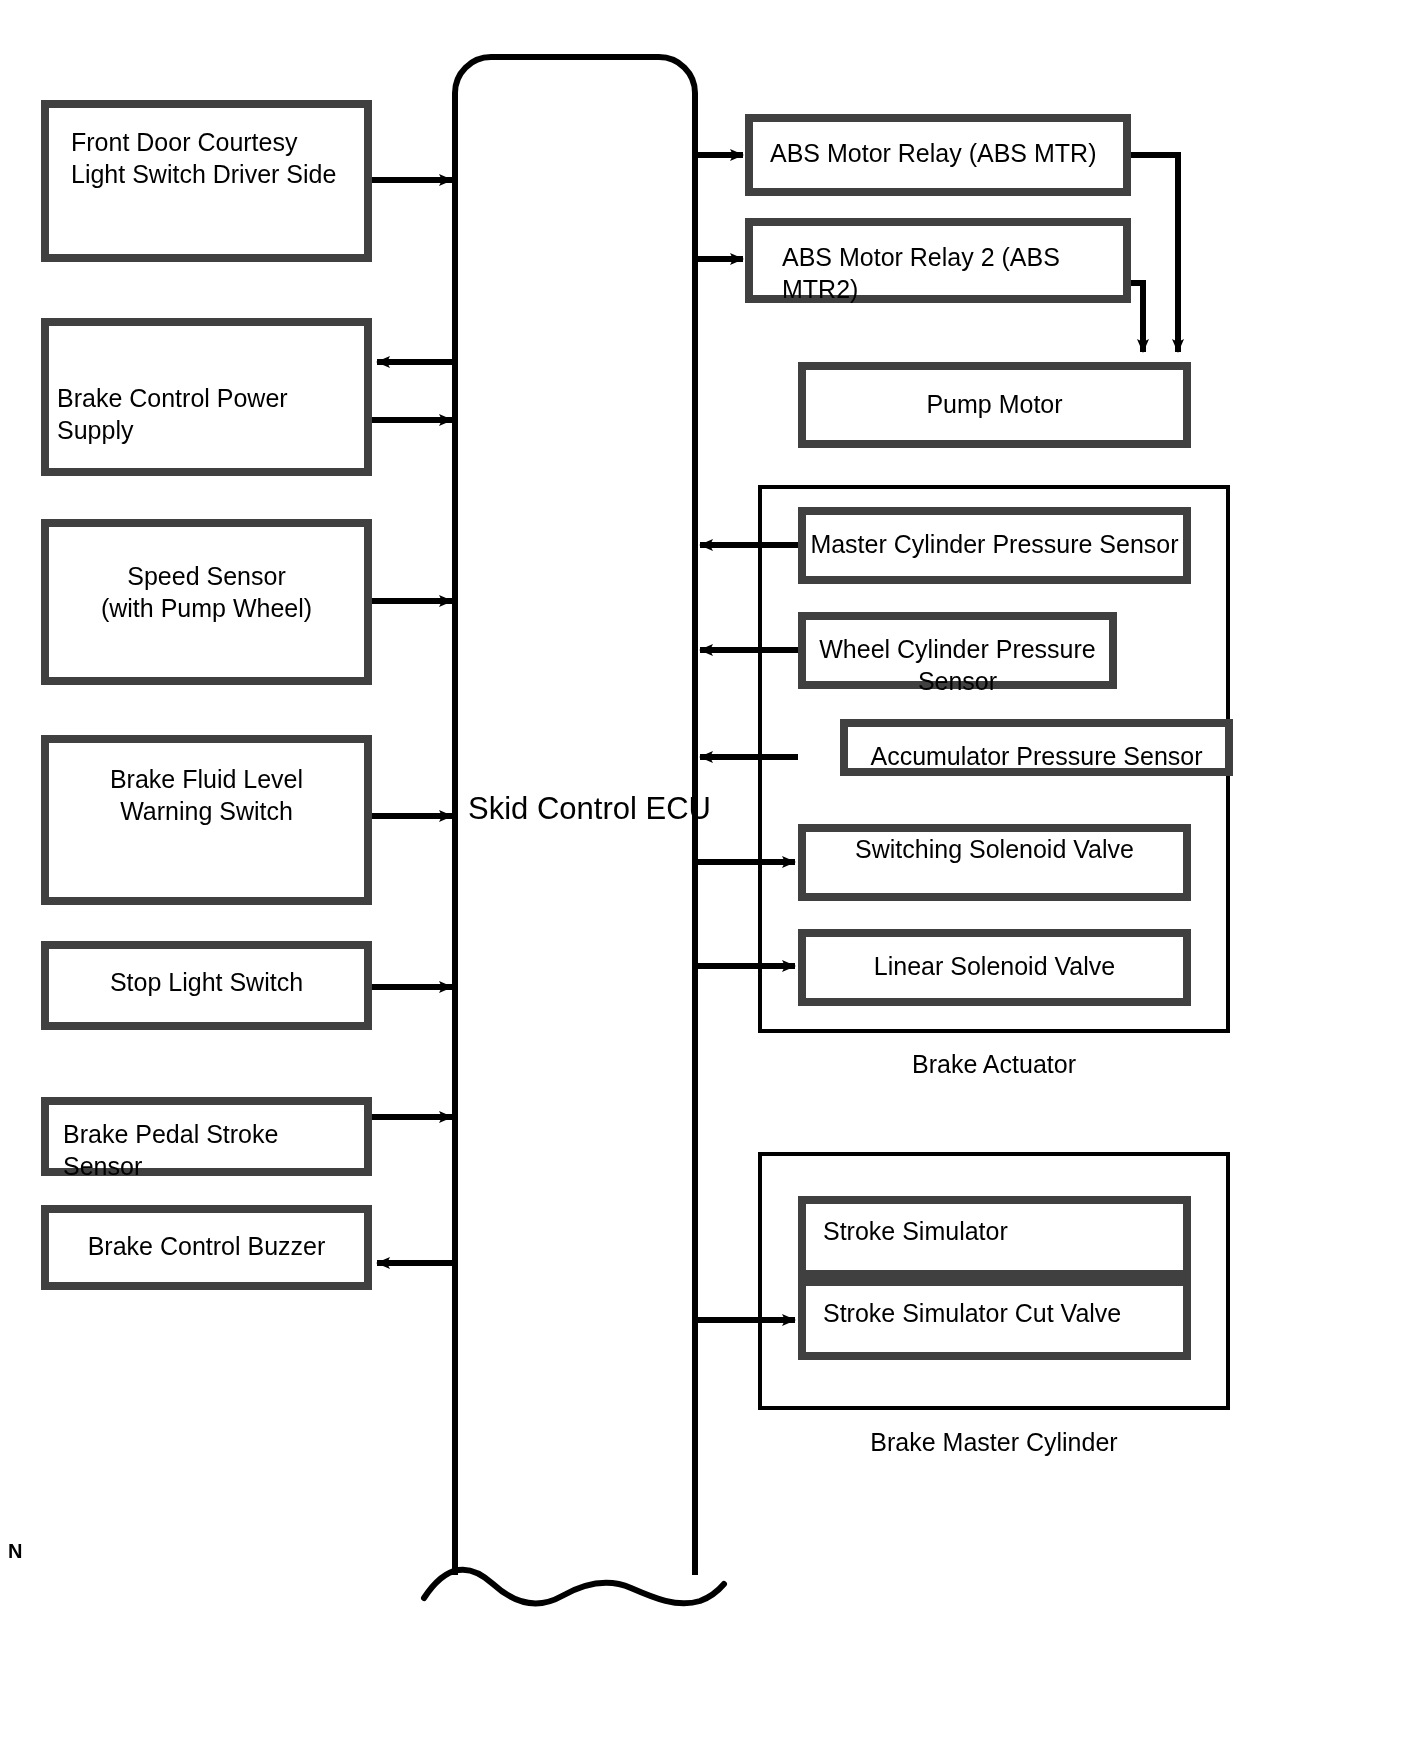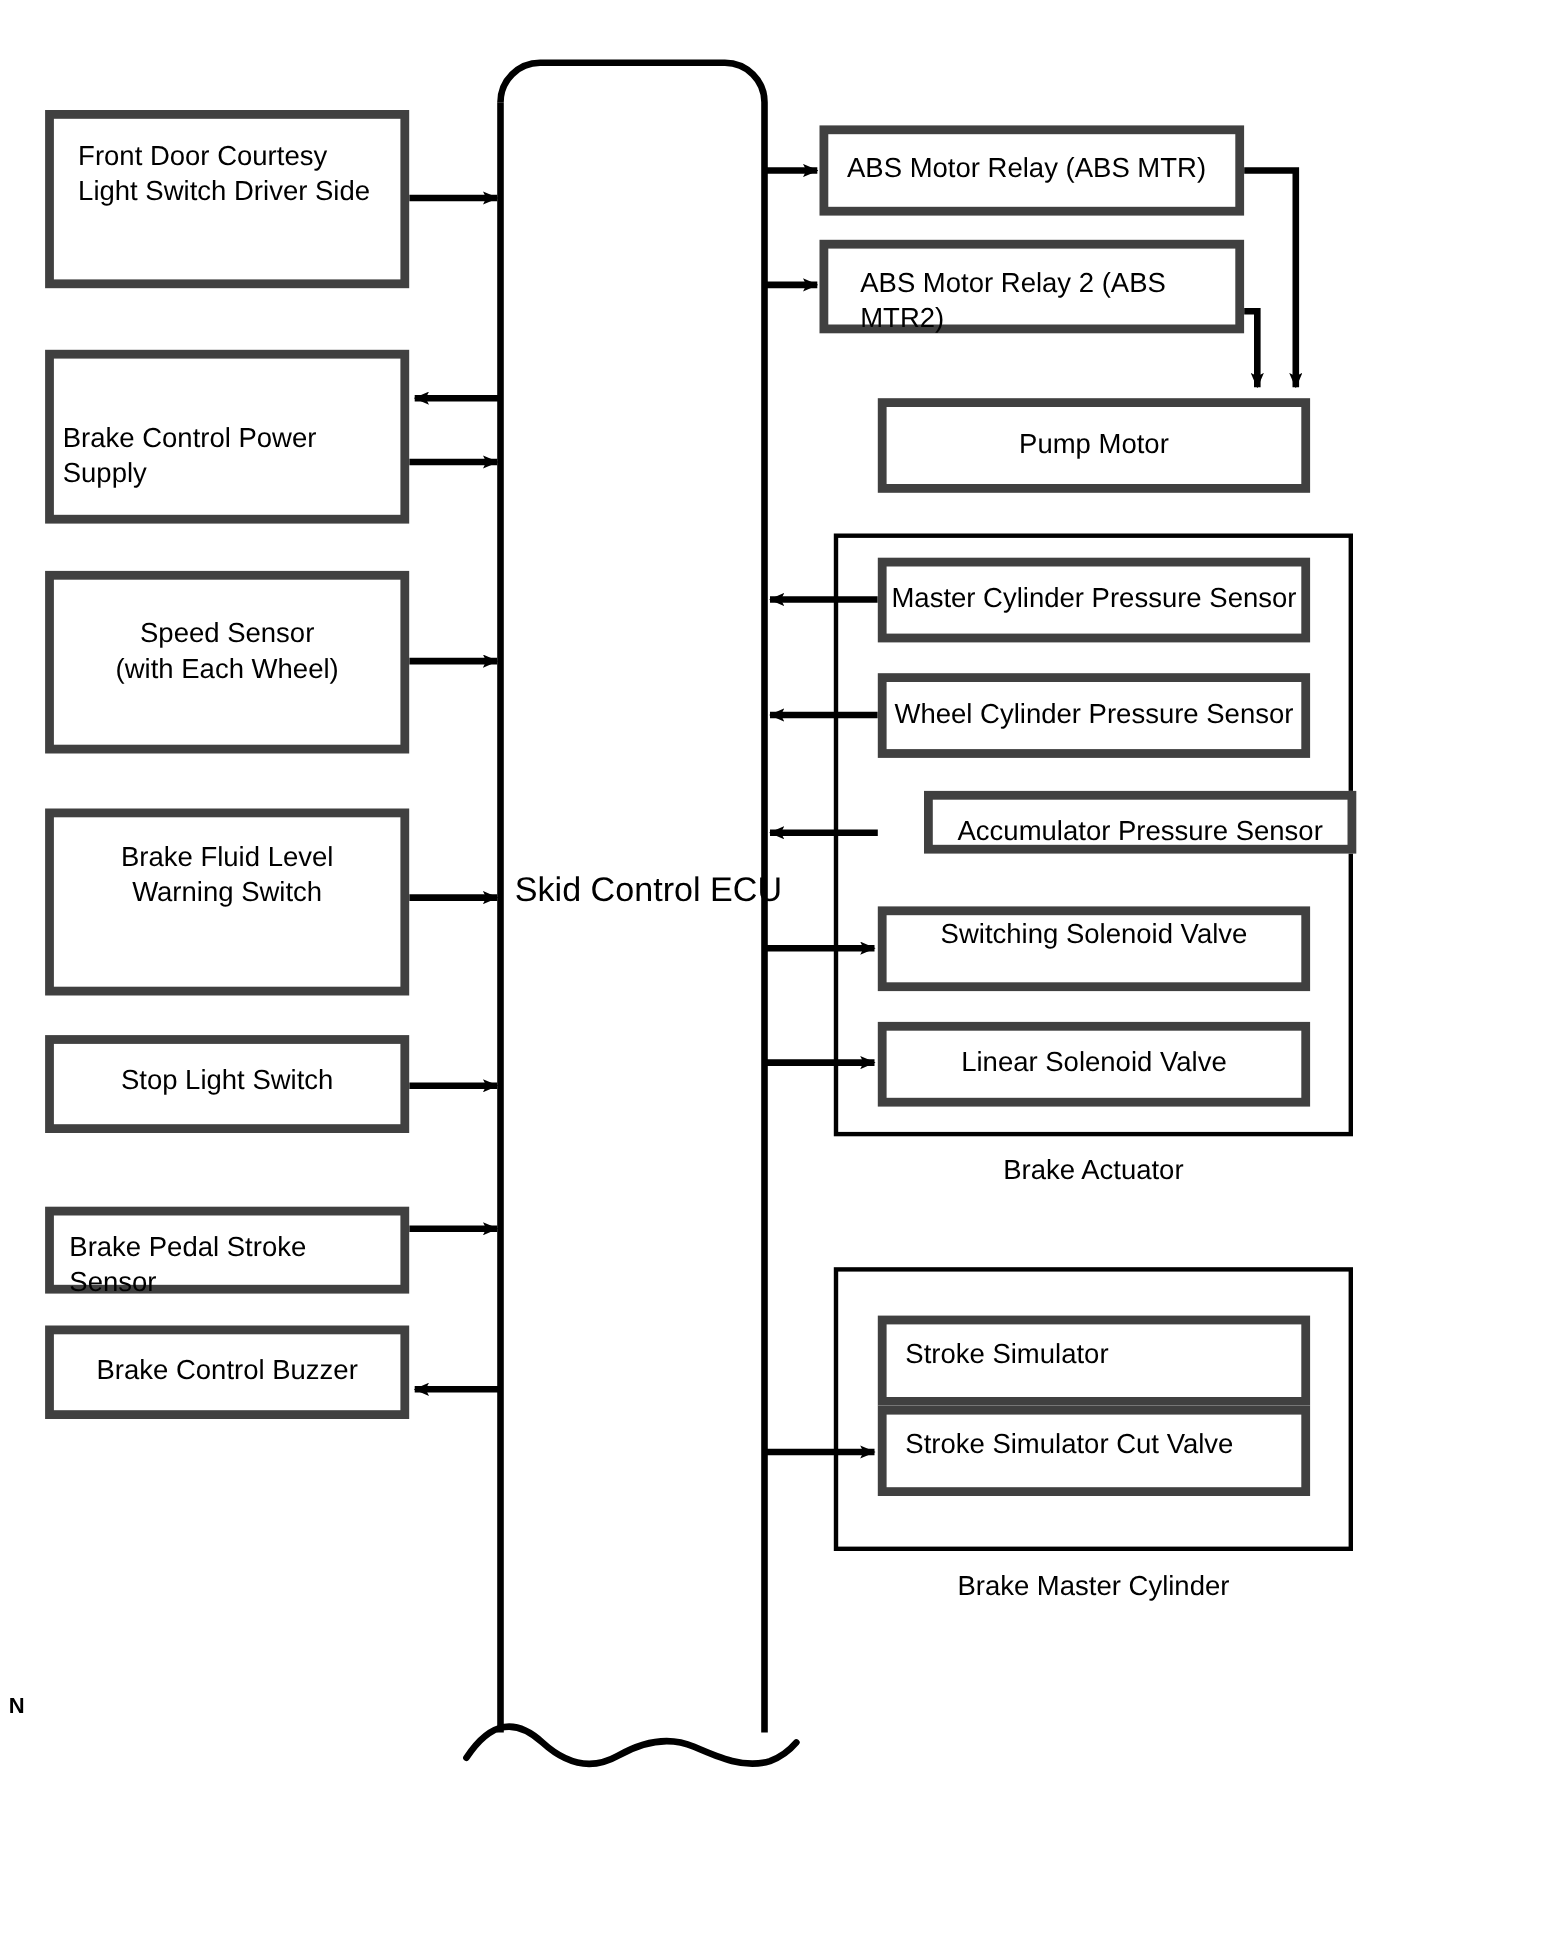--- a/index.html
+++ b/index.html
@@ -141,21 +141,21 @@
     <div class="node-label lbl-left" style="top:18px; padding-left:22px;">Front Door Courtesy
 Light Switch Driver Side</div>
   </div>
 
   <div class="node" style="left:41px; top:318px; width:331px; height:158px;">
     <div class="node-label lbl-left" style="top:56px; padding-left:8px;">Brake Control Power Supply</div>
   </div>
 
   <div class="node" style="left:41px; top:519px; width:331px; height:166px;">
     <div class="node-label lbl-center" style="top:33px;">Speed Sensor
-(with Each Wheel)</div>
+(with Pump Wheel)</div>
   </div>
 
   <div class="node" style="left:41px; top:735px; width:331px; height:170px;">
     <div class="node-label lbl-center" style="top:20px;">Brake Fluid Level
 Warning Switch</div>
   </div>
 
   <div class="node" style="left:41px; top:941px; width:331px; height:89px;">
     <div class="node-label lbl-center" style="top:17px;">Stop Light Switch</div>
   </div>
@@ -181,21 +181,21 @@
   <div class="node" style="left:798px; top:362px; width:393px; height:86px;">
     <div class="node-label lbl-center" style="top:18px;">Pump Motor</div>
   </div>
 
   <div class="group-box" style="left:758px; top:485px; width:472px; height:548px;"></div>
 
   <div class="node" style="left:798px; top:507px; width:393px; height:77px;">
     <div class="node-label lbl-center" style="top:13px;">Master Cylinder Pressure Sensor</div>
   </div>
 
-  <div class="node" style="left:798px; top:612px; width:393px; height:77px;">
+  <div class="node" style="left:798px; top:612px; width:319px; height:77px;">
     <div class="node-label lbl-center" style="top:13px;">Wheel Cylinder Pressure Sensor</div>
   </div>
 
   <div class="node" style="left:840px; top:719px; width:393px; height:57px;text-decoration:underline;">
     <div class="node-label lbl-center" style="top:13px;">Accumulator Pressure Sensor</div>
   </div>
 
   <div class="node" style="left:798px; top:824px; width:393px; height:77px;">
     <div class="node-label lbl-center" style="top:1px;">Switching Solenoid Valve</div>
   </div>

